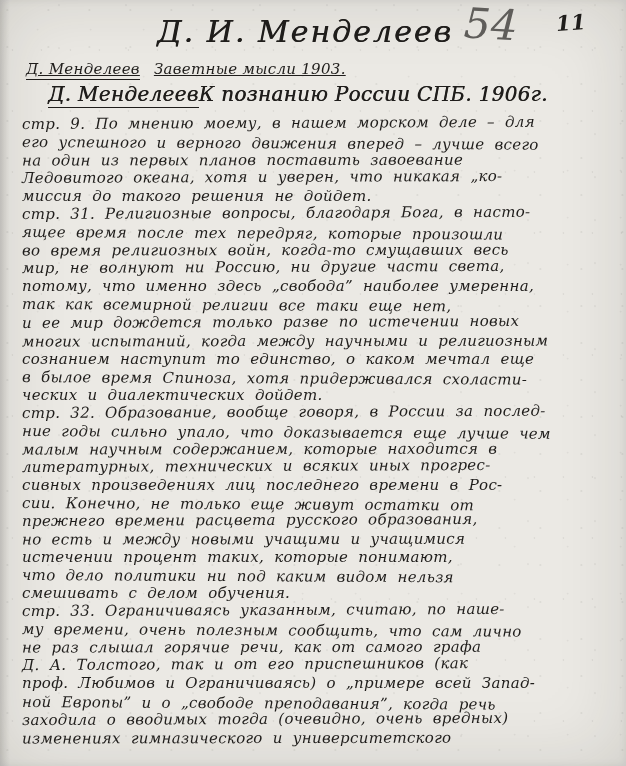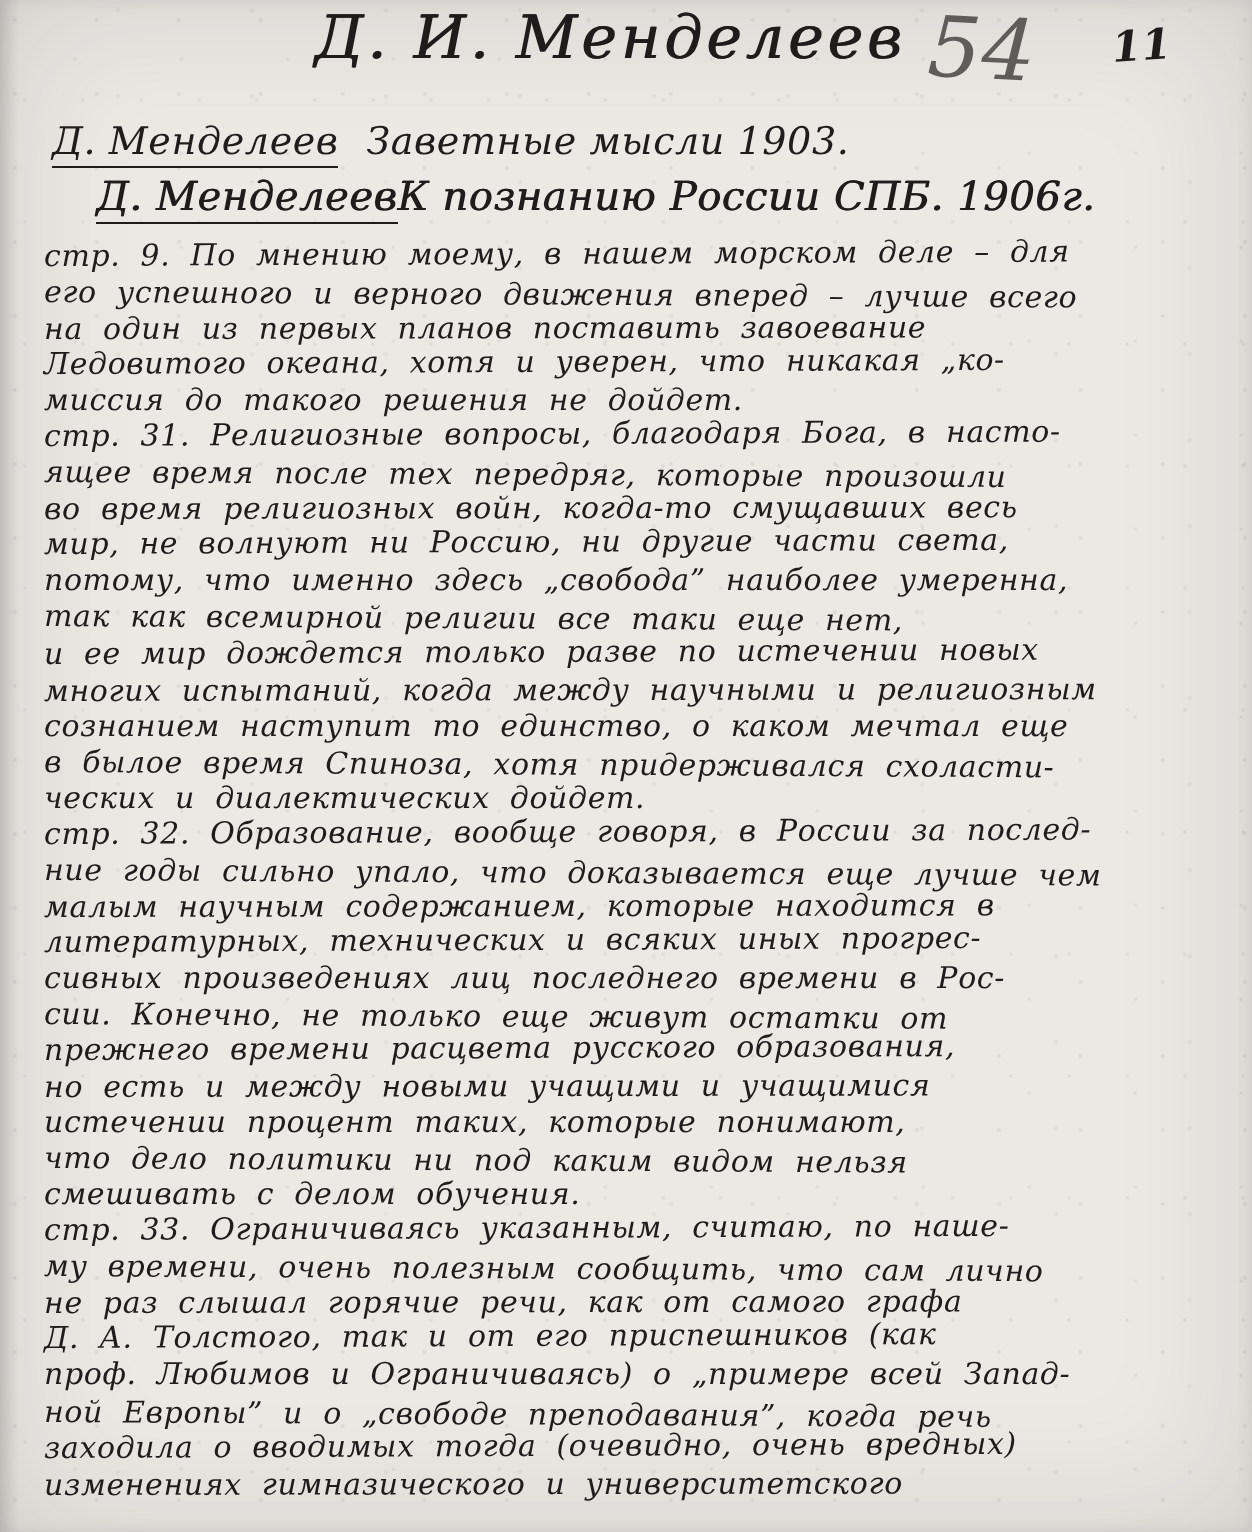--- a/index.html
+++ b/index.html
@@ -27,21 +27,21 @@
     background-size: 41px 37px, 53px 47px, 29px 61px, 67px 43px;
     box-shadow: inset 0 0 70px rgba(30,28,25,0.13), inset 0 0 8px rgba(30,28,25,0.08);
     color: var(--ink);
   }
   .hand {
     font-style: italic;
     letter-spacing: 0.3px;
   }
   .header {
     position: relative;
-    padding-top: 2px;
+    padding-top: 14px;
     height: 52px;
   }
   .title {
     text-align: center;
     font-size: 30px;
     font-weight: normal;
     letter-spacing: 2px;
     text-shadow: 0.5px 0 0 currentColor;
     transform: translateX(-8px);
   }
@@ -58,21 +58,21 @@
   .page-num {
     position: absolute;
     top: 10px;
     right: 40px;
     font-size: 21px;
     font-weight: bold;
     transform: rotate(-4deg);
   }
   .sources { margin: 8px 0 2px 26px; }
   .src-line { white-space: nowrap; }
-  .src-1 { font-size: 19px; }
+  .src-1 { font-size: 15px; text-decoration: underline; }
   .src-1 .work { margin-left: 14px; }
   .src-2 {
     font-size: 20px;
     margin-left: 22px;
     margin-top: 4px;
     text-shadow: 0.4px 0 0 currentColor;
   }
   .src-2 .work { }
   .u {
     border-bottom: 1.6px solid var(--ink);

